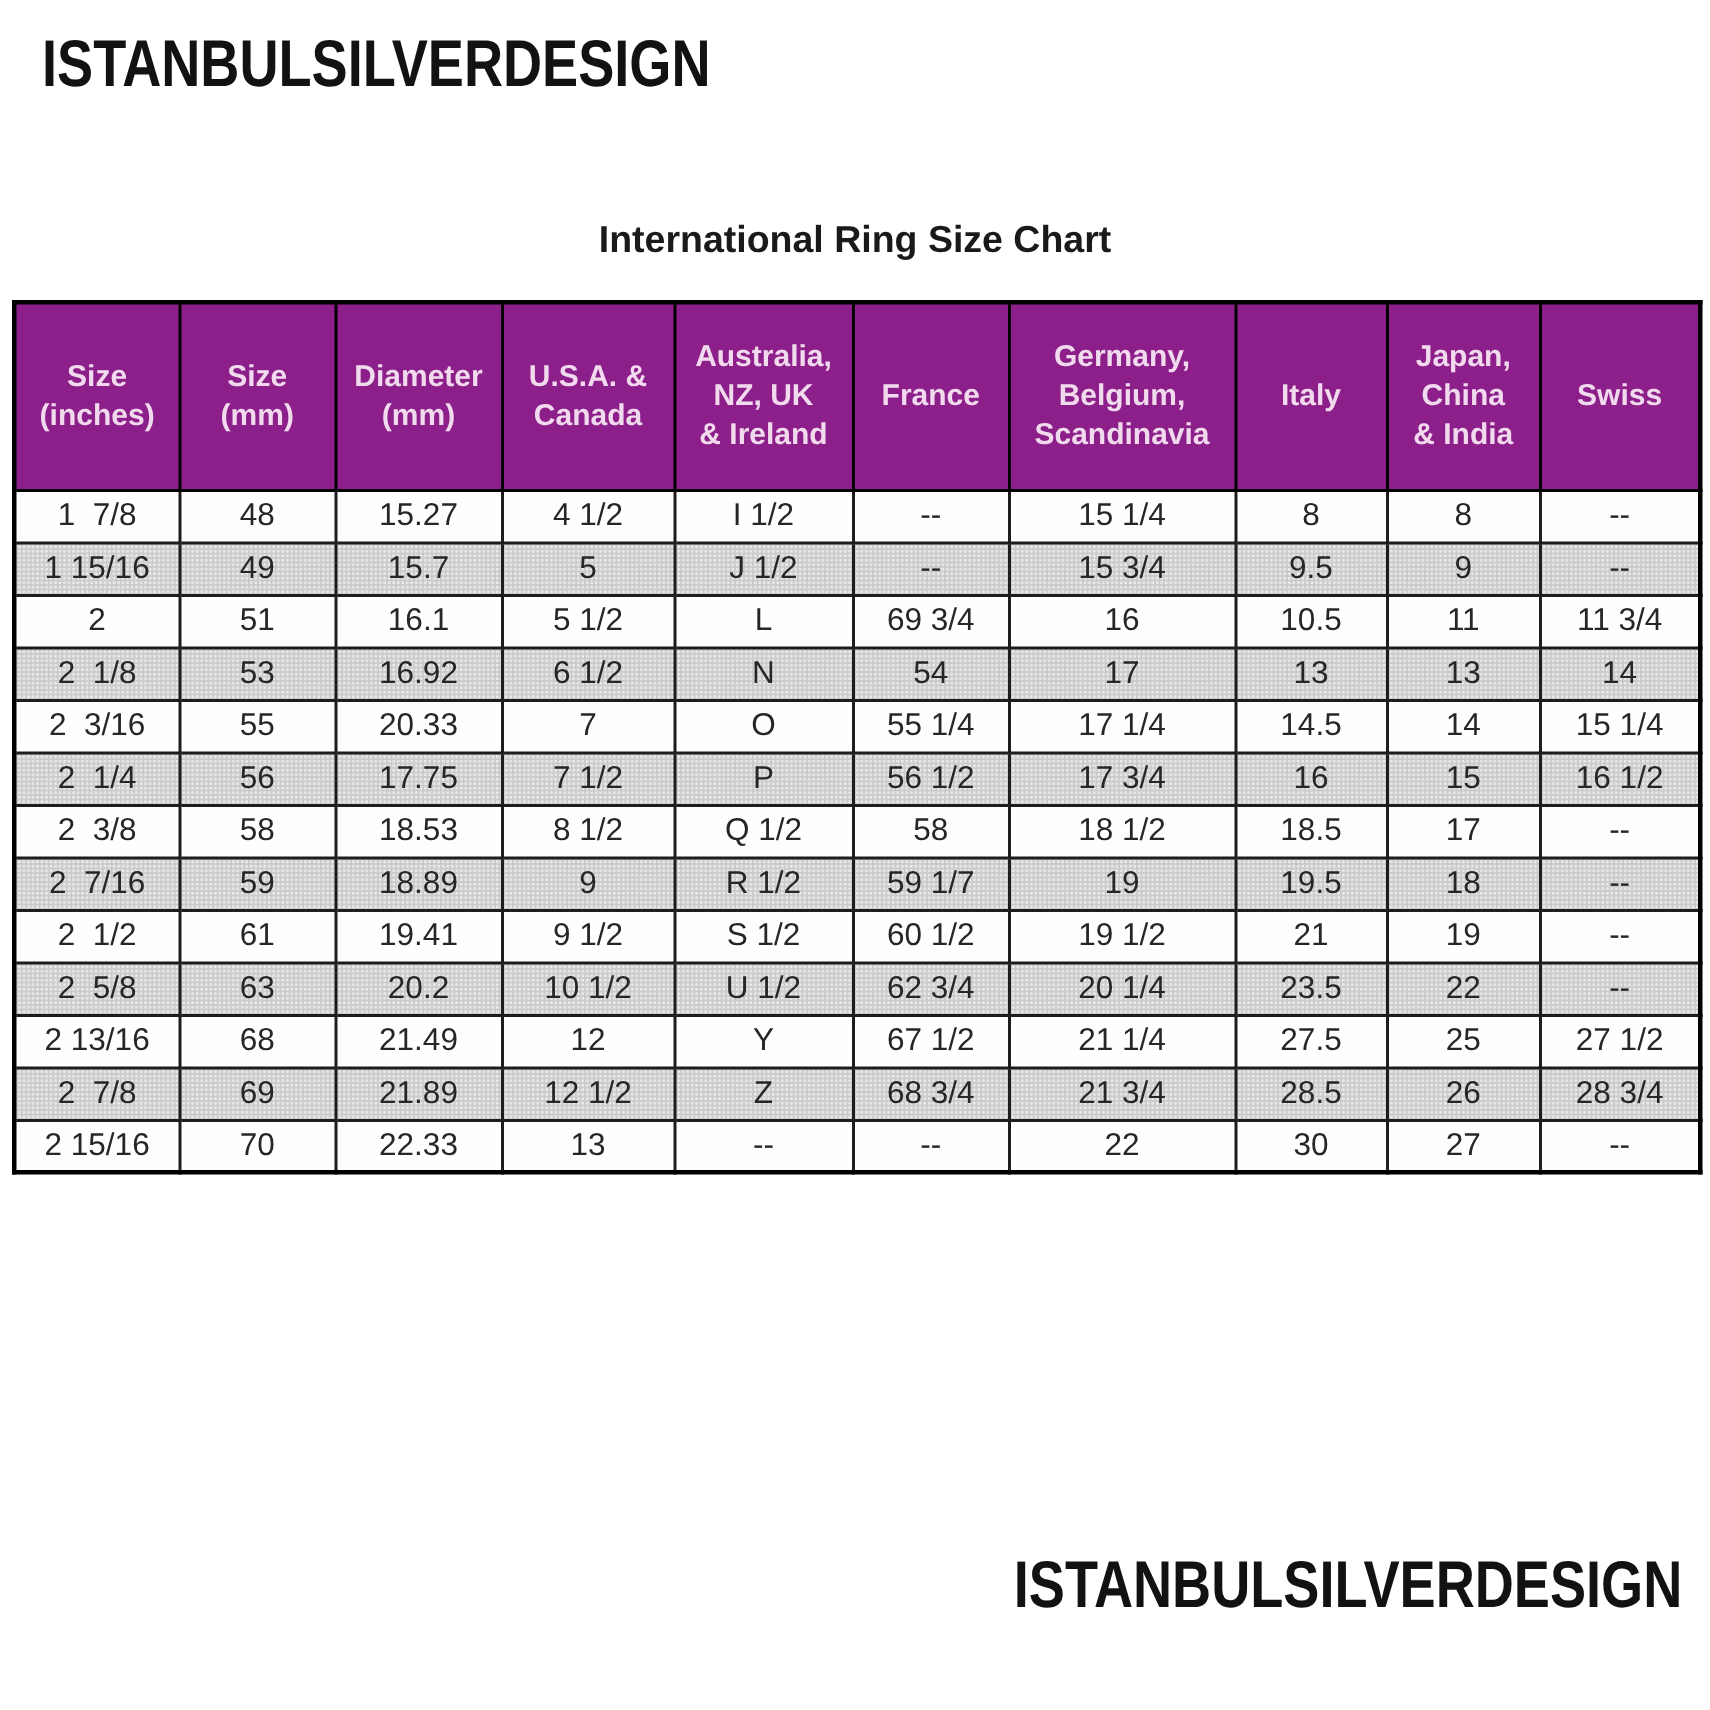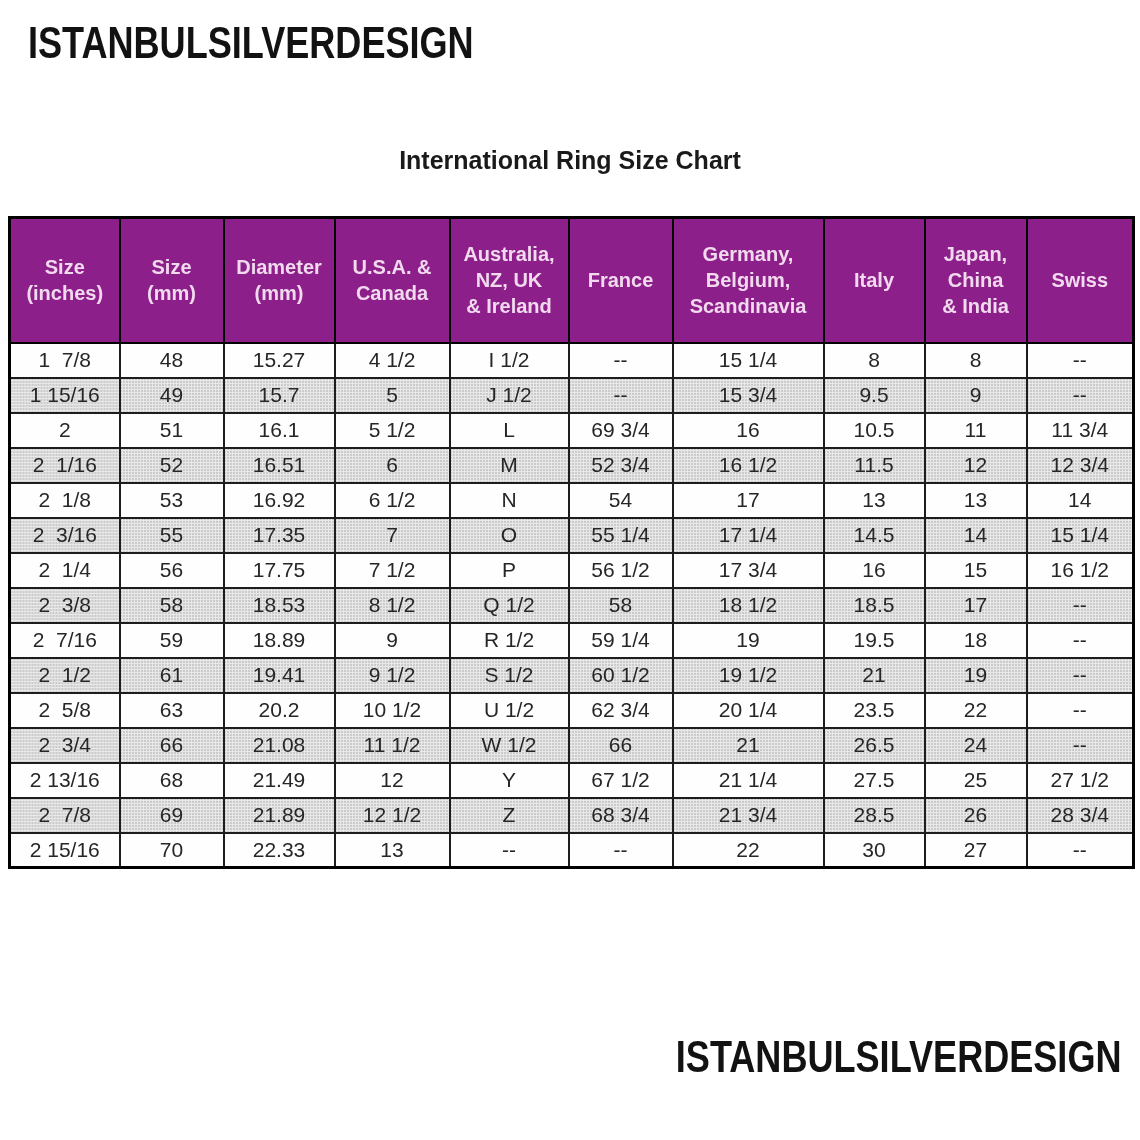--- a/index.html
+++ b/index.html
@@ -19,21 +19,21 @@
 
   .chart-title {
     position: absolute;
     left: 0; right: 0; top: 146px;
     text-align: center;
     font-size: 25px;
     font-weight: 700;
     color: #1a1a1a;
   }
 
-  .table-wrap { position: absolute; left: 8px; top: 216px; }
+  .table-wrap { position: absolute; left: 8px; top: 200px; }
 
   table.ring-table {
     border-collapse: collapse;
     table-layout: fixed;
     width: 1124px;
     border: 3px solid #000;
   }
   .ring-table th {
     background: #8c1f8a;
     color: #f2daee;
@@ -140,47 +140,35 @@
           <td>16.1</td>
           <td>5 1/2</td>
           <td>L</td>
           <td>69 3/4</td>
           <td>16</td>
           <td>10.5</td>
           <td>11</td>
           <td>11 3/4</td>
         </tr>
         <tr>
-          <td>2  1/16</td>
-          <td>52</td>
-          <td>16.51</td>
-          <td>6</td>
-          <td>M</td>
-          <td>52 3/4</td>
-          <td>16 1/2</td>
-          <td>11.5</td>
-          <td>12</td>
-          <td>12 3/4</td>
-        </tr>
-        <tr>
           <td>2  1/8</td>
           <td>53</td>
           <td>16.92</td>
           <td>6 1/2</td>
           <td>N</td>
           <td>54</td>
           <td>17</td>
           <td>13</td>
           <td>13</td>
           <td>14</td>
         </tr>
         <tr>
           <td>2  3/16</td>
           <td>55</td>
-          <td>17.35</td>
+          <td>20.33</td>
           <td>7</td>
           <td>O</td>
           <td>55 1/4</td>
           <td>17 1/4</td>
           <td>14.5</td>
           <td>14</td>
           <td>15 1/4</td>
         </tr>
         <tr>
           <td>2  1/4</td>
@@ -205,21 +193,21 @@
           <td>18.5</td>
           <td>17</td>
           <td>--</td>
         </tr>
         <tr>
           <td>2  7/16</td>
           <td>59</td>
           <td>18.89</td>
           <td>9</td>
           <td>R 1/2</td>
-          <td>59 1/4</td>
+          <td>59 1/7</td>
           <td>19</td>
           <td>19.5</td>
           <td>18</td>
           <td>--</td>
         </tr>
         <tr>
           <td>2  1/2</td>
           <td>61</td>
           <td>19.41</td>
           <td>9 1/2</td>
@@ -233,32 +221,20 @@
         <tr>
           <td>2  5/8</td>
           <td>63</td>
           <td>20.2</td>
           <td>10 1/2</td>
           <td>U 1/2</td>
           <td>62 3/4</td>
           <td>20 1/4</td>
           <td>23.5</td>
           <td>22</td>
-          <td>--</td>
-        </tr>
-        <tr>
-          <td>2  3/4</td>
-          <td>66</td>
-          <td>21.08</td>
-          <td>11 1/2</td>
-          <td>W 1/2</td>
-          <td>66</td>
-          <td>21</td>
-          <td>26.5</td>
-          <td>24</td>
           <td>--</td>
         </tr>
         <tr>
           <td>2 13/16</td>
           <td>68</td>
           <td>21.49</td>
           <td>12</td>
           <td>Y</td>
           <td>67 1/2</td>
           <td>21 1/4</td>

